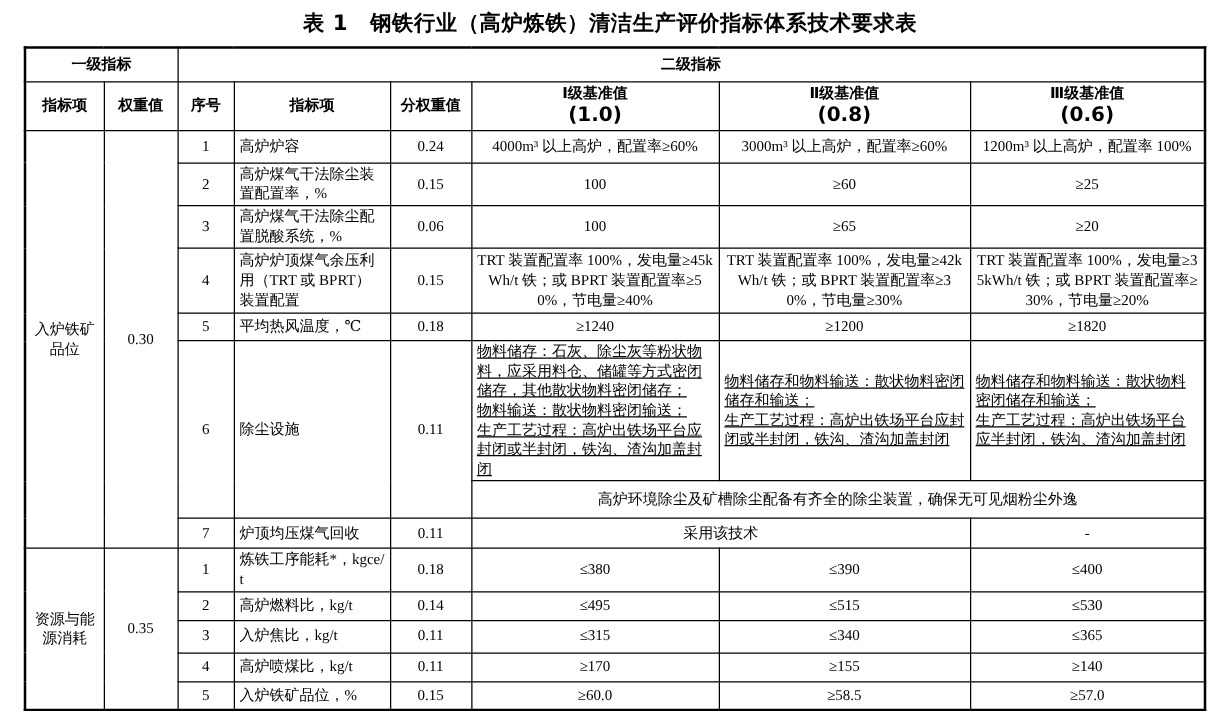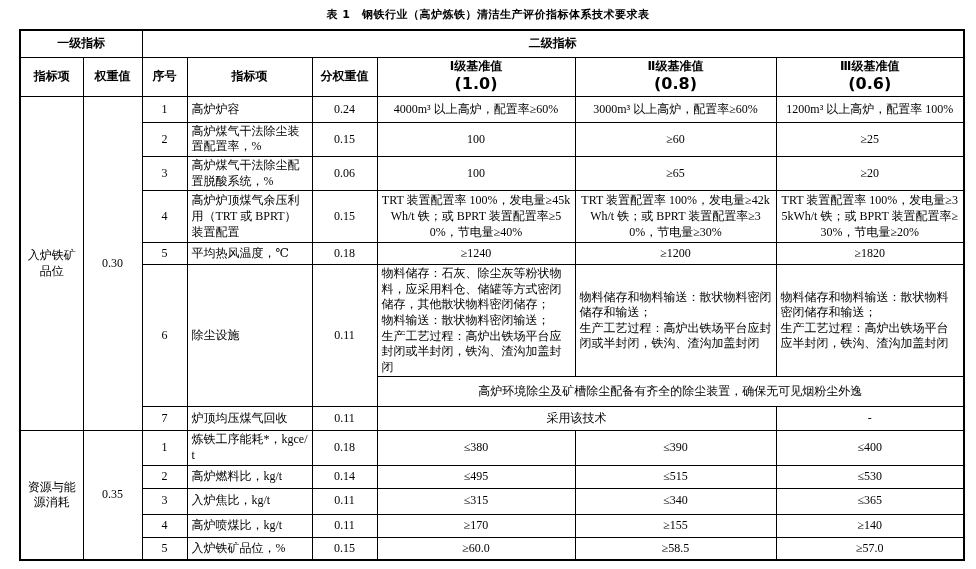--- a/index.html
+++ b/index.html
@@ -7,21 +7,21 @@
   body {
     width: 976px; height: 569px;
     background: #ffffff;
     color: #000;
     font-family: "Liberation Serif", "DejaVu Serif", serif;
   }
   .page { width: 976px; height: 569px; overflow: hidden; }
   .doc-title {
     text-align: center;
     font-weight: bold;
-    font-size: 11px;
+    font-size: 17px;
     padding-top: 7px;
     font-family: "DejaVu Sans", "Liberation Sans", sans-serif;
     letter-spacing: 0.5px;
   }
   table.req-table {
     border-collapse: collapse;
     table-layout: fixed;
     width: 944px;
     margin: 7px 0 0 19px;
     border: 2px solid #000;
@@ -36,21 +36,21 @@
     word-break: break-all;
   }
   .b {
     font-weight: bold;
     font-family: "DejaVu Sans", "Liberation Sans", sans-serif;
     font-size: 12.5px;
     text-align: center;
   }
   .c { text-align: center; }
   .l { text-align: left; margin-left: 18px; }
-  .pre { white-space: pre-line; }
+  .pre { white-space: pre-line; text-decoration: underline; }
   .grade-sub { font-size: 16px; }
   
   tr.hA  { height: 27px; padding-left: 15px; }
   tr.hB  { height: 35px; }
   tr.r1  { height: 26px; }
   tr.r2  { height: 34px; }
   tr.r3  { height: 34px; }
   tr.r4  { height: 52px; }
   tr.r5  { height: 22px; }
   tr.r6a { height: 110px; }

